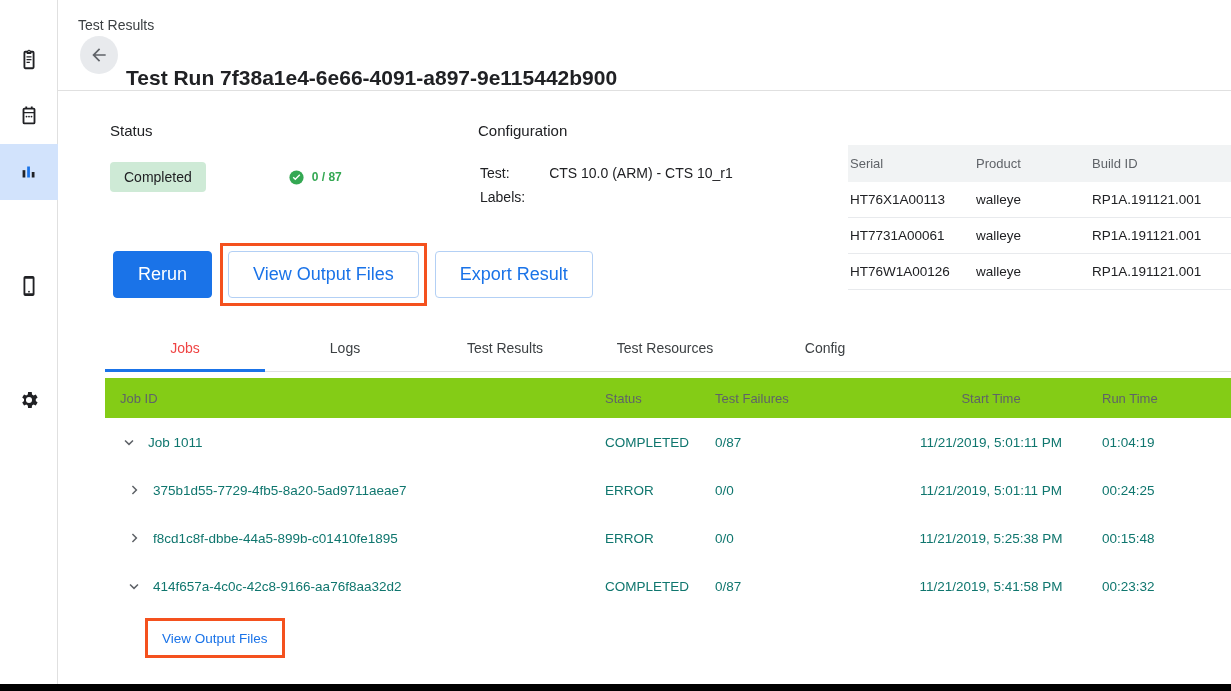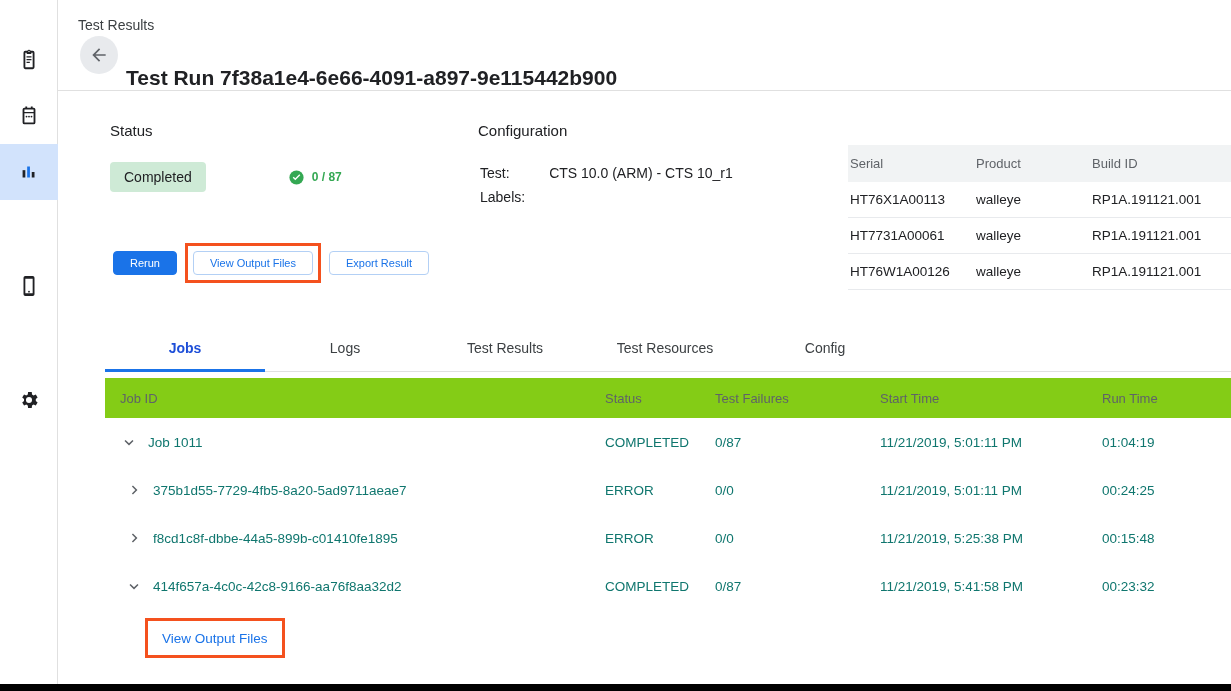--- a/index.html
+++ b/index.html
@@ -95,56 +95,56 @@
     padding: 10px 0; font-size: 13.5px; color: #202124;
     border-bottom: 1px solid #e8eaed;
   }
   .dev-c1 { width: 128px; }
   .dev-c2 { width: 116px; }
 
   
   .actions { position: absolute; left: 55px; top: 152px; display: flex; align-items: center; }
   .btn {
     font-family: "Liberation Sans", sans-serif;
-    font-size: 11px; height: 24px; padding: 0 16px;
+    font-size: 18px; height: 47px; padding: 0 24px;
     border-radius: 4px; cursor: pointer; white-space: nowrap;
   }
   .btn-filled { background: #1a73e8; color: #fff; border: 1px solid #1a73e8; }
   .btn-outline { background: #fff; color: #1a73e8; border: 1px solid #b3d0f5; }
   .hl-wrap {
     display: inline-flex; padding: 5px;
     border: 3px solid #f4511e; margin: 0 8px;
   }
 
   
   .tabs {
     position: absolute; left: 47px; top: 237px; width: 1126px;
     display: flex; border-bottom: 1px solid #e0e0e0;
   }
   .tab {
     width: 160px; text-align: center; font-size: 14px;
     padding: 12px 0 13px 0; color: #3c4043; cursor: pointer;
     border-bottom: 3px solid transparent; margin-bottom: -1px;
   }
-  .tab.active { color: #1d4ed8; font-weight: bold; border-bottom-color: #1a73e8; }
+  .tab.active { color: #ef4444; font-weight: normal; border-bottom-color: #1a73e8; }
 
   
   .jobs { position: absolute; left: 47px; top: 287px; width: 1126px; }
   .jobs-head {
     display: flex; background: #84cc16; height: 40px; align-items: center;
     font-size: 13px; color: #5f6368;
   }
   .jobs-row {
     display: flex; height: 48px; align-items: center;
     font-size: 13.5px; color: #0f766e;
   }
   .c-job { width: 500px; display: flex; align-items: center; padding-left: 15px; }
   .c-status { width: 110px; }
   .c-fail { width: 165px; }
-  .c-start { width: 222px; }
+  .c-start { width: 222px; text-align: center; }
   .c-run { width: 120px; }
   .chev { width: 28px; display:flex; align-items:center; cursor: pointer; }
   .indent { padding-left: 20px; }
   .link-blue { color: #1a73e8; font-size: 13.5px; cursor: pointer; }
   .link-hl {
     display: inline-block; margin: 8px 0 0 40px;
     padding: 8px 14px; border: 3px solid #f4511e; background:#fff;
   }
 
   

